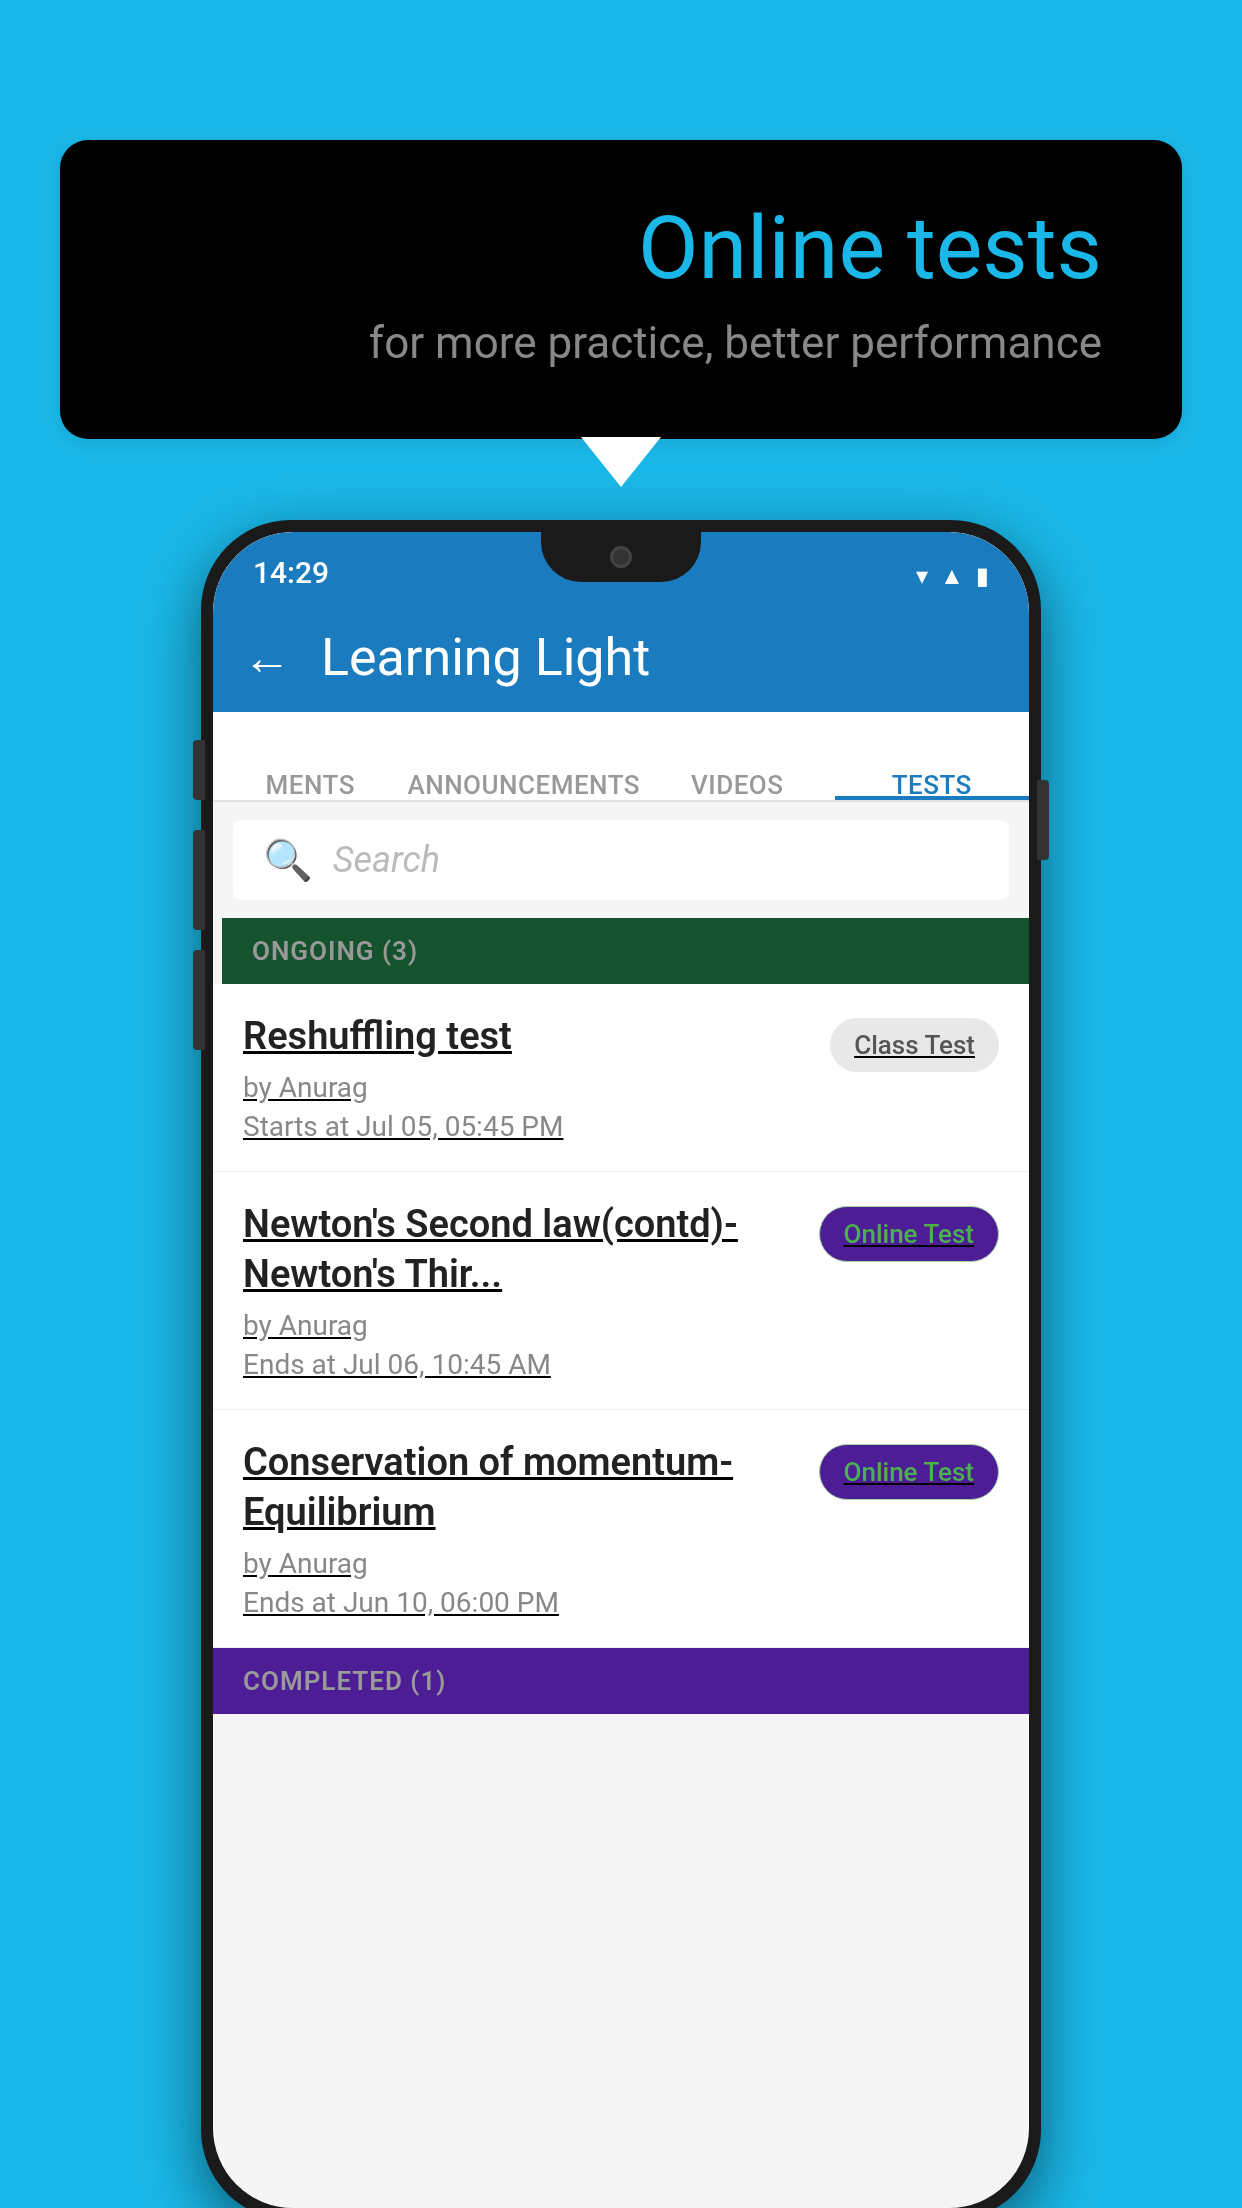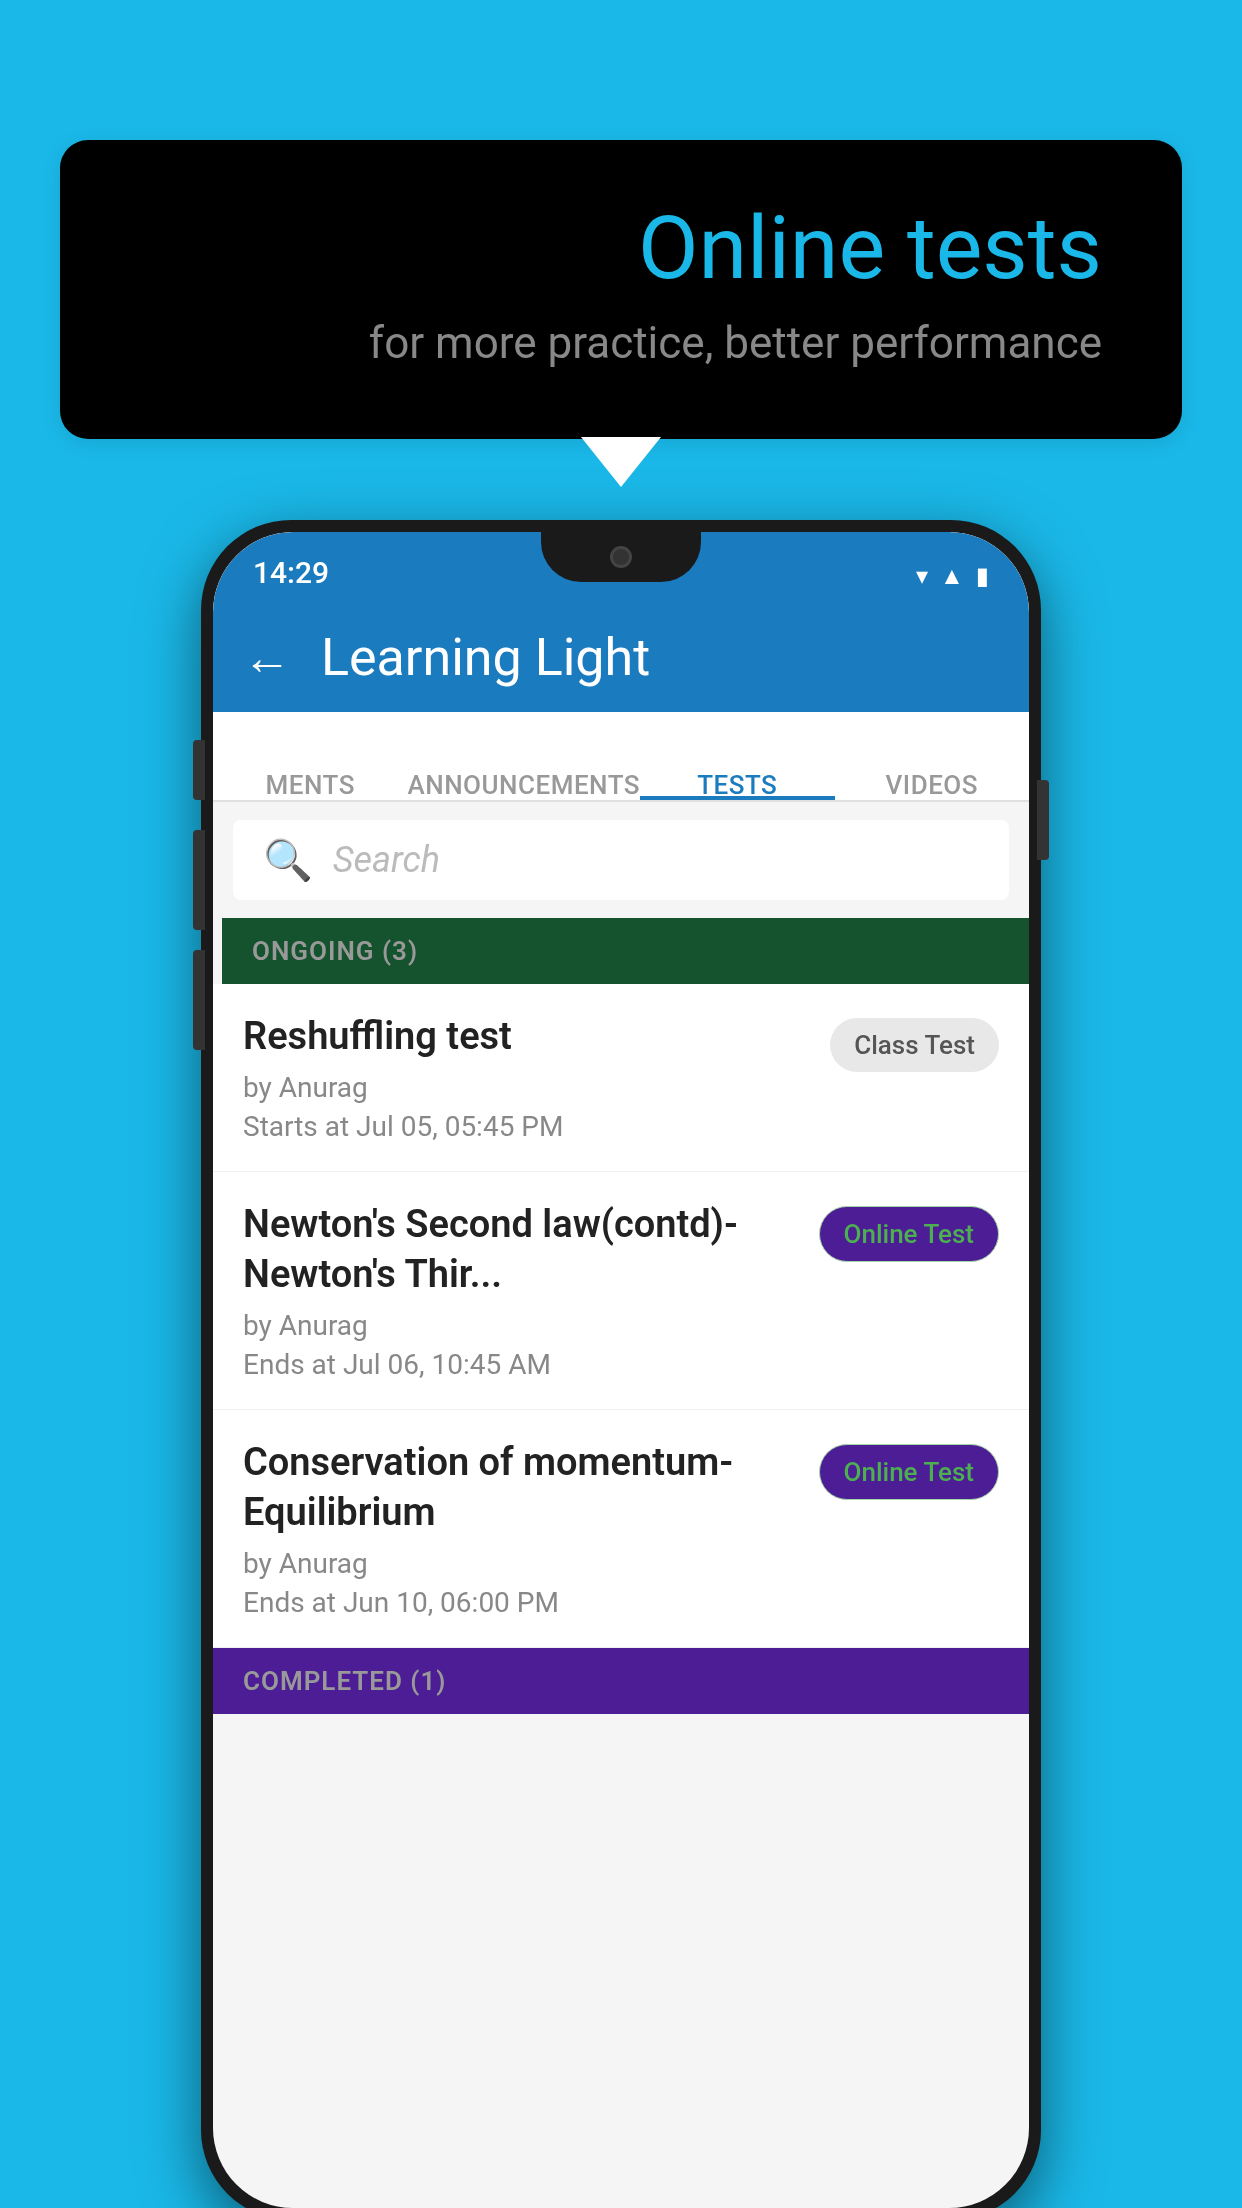--- a/index.html
+++ b/index.html
@@ -235,20 +235,21 @@
     .section-label {
       font-size: 26px;
       color: #999;
       font-weight: 600;
       letter-spacing: 1px;
     }
 
     
     .test-list {
       background: white;
+      text-decoration: underline;
     }
 
     .test-item {
       background: white;
       padding: 28px 30px;
       border-bottom: 1px solid #f0f0f0;
       display: flex;
       align-items: flex-start;
       justify-content: space-between;
       gap: 20px;
@@ -395,25 +396,25 @@
           <div class="app-title">Learning Light</div>
         </div>
 
         <div class="tabs-bar">
           <div class="tab-item">
             <span>MENTS</span>
           </div>
           <div class="tab-item">
             <span>ANNOUNCEMENTS</span>
           </div>
+          <div class="tab-item">
+            <span>VIDEOS</span>
+          </div>
           <div class="tab-item active">
             <span>TESTS</span>
-          </div>
-          <div class="tab-item">
-            <span>VIDEOS</span>
           </div>
         </div>
 
         <div class="search-container">
           <div class="search-bar">
             <span class="search-icon">🔍</span>
             <span class="search-placeholder">Search</span>
           </div>
         </div>
 

